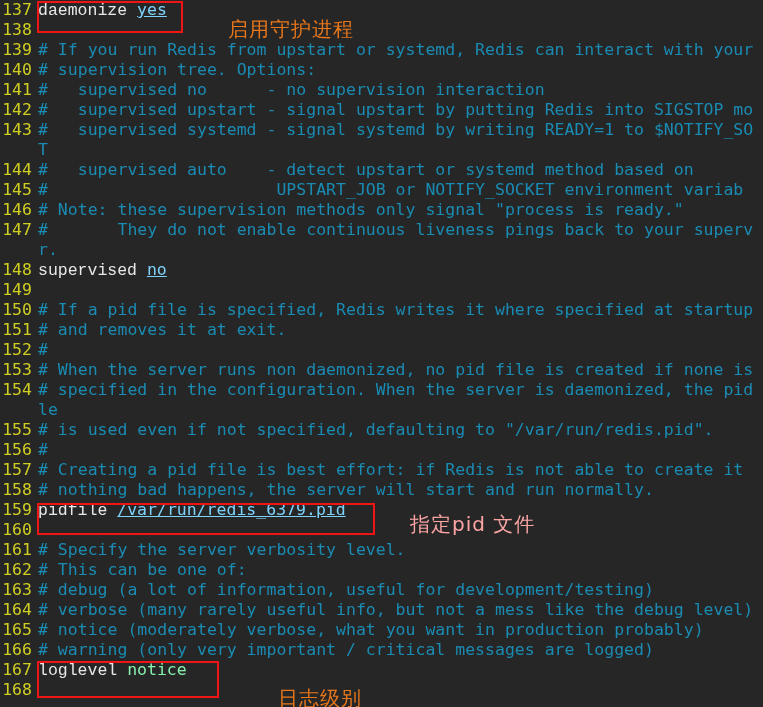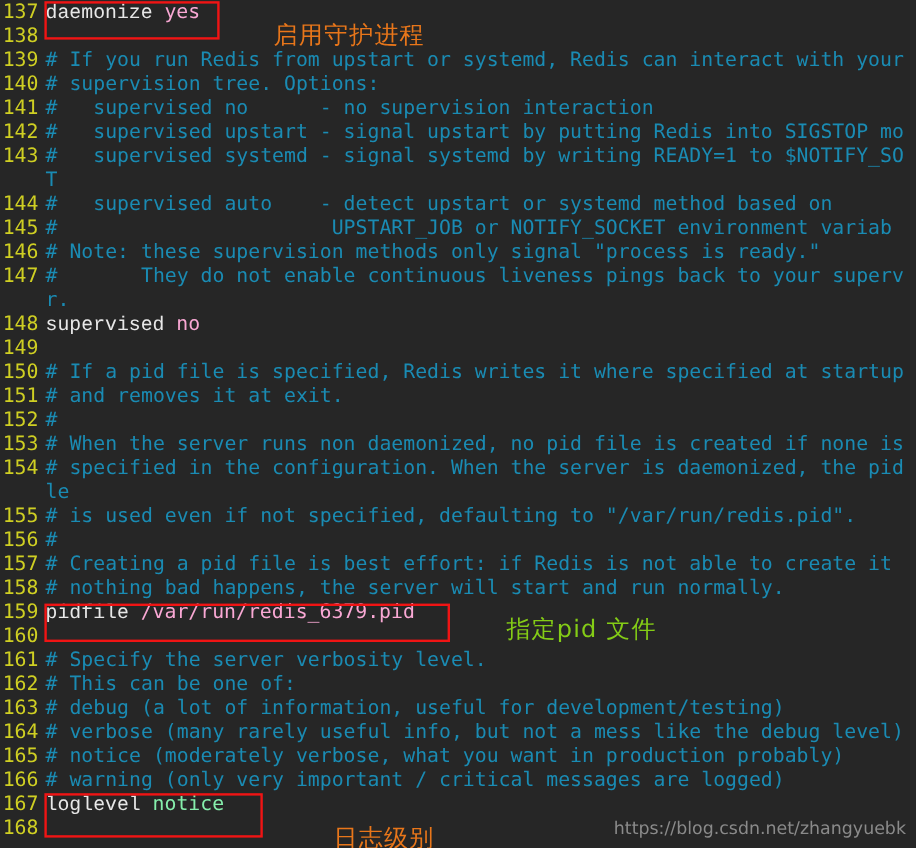--- a/index.html
+++ b/index.html
@@ -45,21 +45,21 @@
   }
   .lineno.blank {
     color: transparent;
   }
   .content {
     color: #1a8bb3;
     white-space: pre;
     flex: 0 0 auto;
   }
   .kw      { color: #e8e8e8; font-family: Liberation Mono, monospace; }
-  .val     { color: #f9a8d4; }
+  .val     { color: #7dd3fc; text-decoration: underline; }
   .valc    { color: #86efac; }
 
   
   .redbox {
     position: absolute;
     border: 2px solid #f01414;
     box-sizing: border-box;
     pointer-events: none;
     background: transparent;
   }
@@ -89,18 +89,17 @@
 
   <div class="code-area" id="code-area"><div class="row"><span class="lineno">137</span><span class="content"><span class="kw">daemonize </span><span class="val">yes</span></span></div><div class="row"><span class="lineno">138</span><span class="content"><span class="comment"></span></span></div><div class="row"><span class="lineno">139</span><span class="content"><span class="comment"># If you run Redis from upstart or systemd, Redis can interact with your</span></span></div><div class="row"><span class="lineno">140</span><span class="content"><span class="comment"># supervision tree. Options:</span></span></div><div class="row"><span class="lineno">141</span><span class="content"><span class="comment">#   supervised no      - no supervision interaction</span></span></div><div class="row"><span class="lineno">142</span><span class="content"><span class="comment">#   supervised upstart - signal upstart by putting Redis into SIGSTOP mo</span></span></div><div class="row"><span class="lineno">143</span><span class="content"><span class="comment">#   supervised systemd - signal systemd by writing READY=1 to $NOTIFY_SO</span></span></div><div class="row"><span class="lineno blank"></span><span class="content"><span class="comment">T</span></span></div><div class="row"><span class="lineno">144</span><span class="content"><span class="comment">#   supervised auto    - detect upstart or systemd method based on</span></span></div><div class="row"><span class="lineno">145</span><span class="content"><span class="comment">#                       UPSTART_JOB or NOTIFY_SOCKET environment variab</span></span></div><div class="row"><span class="lineno">146</span><span class="content"><span class="comment"># Note: these supervision methods only signal "process is ready."</span></span></div><div class="row"><span class="lineno">147</span><span class="content"><span class="comment">#       They do not enable continuous liveness pings back to your superv</span></span></div><div class="row"><span class="lineno blank"></span><span class="content"><span class="comment">r.</span></span></div><div class="row"><span class="lineno">148</span><span class="content"><span class="kw">supervised </span><span class="val">no</span></span></div><div class="row"><span class="lineno">149</span><span class="content"><span class="comment"></span></span></div><div class="row"><span class="lineno">150</span><span class="content"><span class="comment"># If a pid file is specified, Redis writes it where specified at startup</span></span></div><div class="row"><span class="lineno">151</span><span class="content"><span class="comment"># and removes it at exit.</span></span></div><div class="row"><span class="lineno">152</span><span class="content"><span class="comment">#</span></span></div><div class="row"><span class="lineno">153</span><span class="content"><span class="comment"># When the server runs non daemonized, no pid file is created if none is</span></span></div><div class="row"><span class="lineno">154</span><span class="content"><span class="comment"># specified in the configuration. When the server is daemonized, the pid</span></span></div><div class="row"><span class="lineno blank"></span><span class="content"><span class="comment">le</span></span></div><div class="row"><span class="lineno">155</span><span class="content"><span class="comment"># is used even if not specified, defaulting to "/var/run/redis.pid".</span></span></div><div class="row"><span class="lineno">156</span><span class="content"><span class="comment">#</span></span></div><div class="row"><span class="lineno">157</span><span class="content"><span class="comment"># Creating a pid file is best effort: if Redis is not able to create it</span></span></div><div class="row"><span class="lineno">158</span><span class="content"><span class="comment"># nothing bad happens, the server will start and run normally.</span></span></div><div class="row"><span class="lineno">159</span><span class="content"><span class="kw">pidfile </span><span class="val">/var/run/redis_6379.pid</span></span></div><div class="row"><span class="lineno">160</span><span class="content"><span class="comment"></span></span></div><div class="row"><span class="lineno">161</span><span class="content"><span class="comment"># Specify the server verbosity level.</span></span></div><div class="row"><span class="lineno">162</span><span class="content"><span class="comment"># This can be one of:</span></span></div><div class="row"><span class="lineno">163</span><span class="content"><span class="comment"># debug (a lot of information, useful for development/testing)</span></span></div><div class="row"><span class="lineno">164</span><span class="content"><span class="comment"># verbose (many rarely useful info, but not a mess like the debug level)</span></span></div><div class="row"><span class="lineno">165</span><span class="content"><span class="comment"># notice (moderately verbose, what you want in production probably)</span></span></div><div class="row"><span class="lineno">166</span><span class="content"><span class="comment"># warning (only very important / critical messages are logged)</span></span></div><div class="row"><span class="lineno">167</span><span class="content"><span class="kw">loglevel </span><span class="valc">notice</span></span></div><div class="row"><span class="lineno">168</span><span class="content"><span class="comment"></span></span></div></div>
 
   <div id="boxes-layer">
       <div class="redbox" style="left: 37px; top: 1px; width: 146px; height: 32px; border-color: rgb(240, 20, 20);"></div>
       <div class="redbox" style="left: 37px; top: 503px; width: 338px; height: 32px; border-color: rgb(240, 20, 20);"></div>
       <div class="redbox" style="left: 37px; top: 661px; width: 182px; height: 37px; border-color: rgb(240, 20, 20);"></div>
     </div>
   <div id="anno-layer">
       <div class="anno" style="left: 228px; top: 19px; color: rgb(232, 118, 26);">启用守护进程</div>
-      <div class="anno" style="left: 422px; top: 514px; color: #84cc16;">指定pid 文件</div>
+      <div class="anno" style="left: 410px; top: 514px; color: #fca5a5;">指定pid 文件</div>
       <div class="anno" style="left: 278px; top: 688px; color: rgb(232, 118, 26); text-align: right;">日志级别</div>
     </div>
 
-  <div class="watermark">https://blog.csdn.net/zhangyuebk</div>
 </div>
 
 </body></html>

